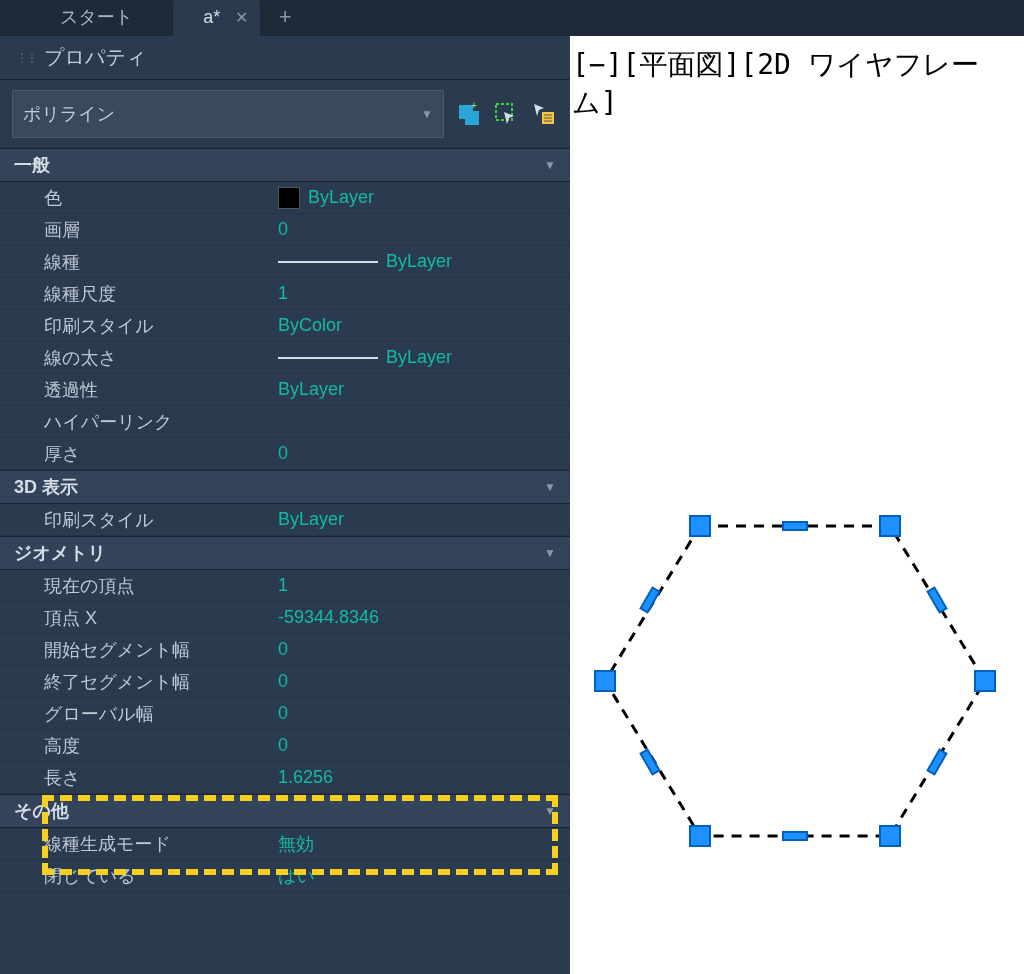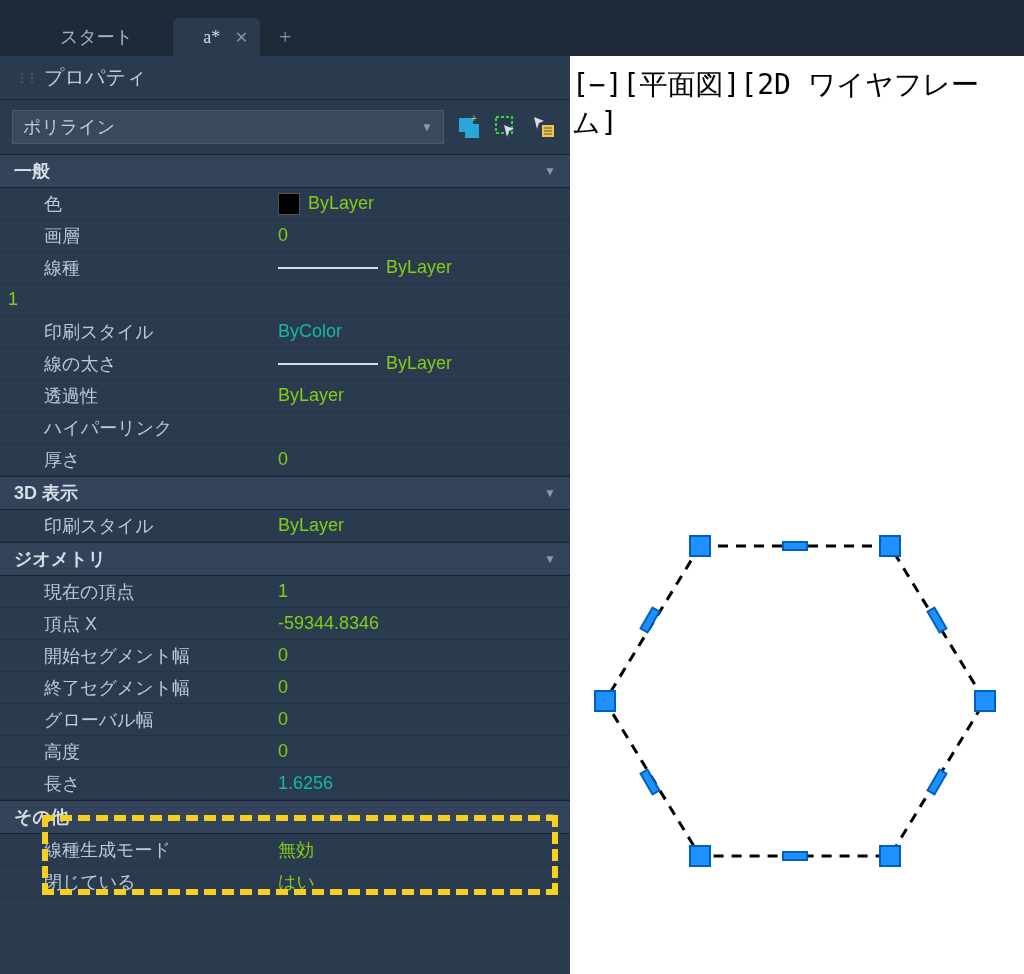--- a/index.html
+++ b/index.html
@@ -9,26 +9,25 @@
   color: #c5cdd6;
   width: 1024px;
   height: 974px;
   overflow: hidden;
   display: flex;
   flex-direction: column;
 }
 
 
 .tab-bar {
-  height: 56px;
+  height: 36px;
   background: #1e2a38;
   display: flex;
   align-items: flex-end;
   padding-left: 30px;
-  font-family: Liberation Serif, serif;
 }
 .tab {
   height: 38px;
   padding: 0 40px 0 30px;
   display: flex;
   align-items: center;
   font-size: 18px;
   color: #aab4bf;
   border-radius: 6px 6px 0 0;
   position: relative;
@@ -88,21 +87,21 @@
   color: #6b7885;
 }
 .selector-row {
   display: flex;
   align-items: center;
   padding: 10px 12px;
   gap: 10px;
 }
 .selector {
   flex: 1;
-  height: 34px;
+  height: 48px;
   background: #3a4a5e;
   border: 1px solid #4a5a6e;
   display: flex;
   align-items: center;
   padding: 0 10px;
   font-size: 18px;
   color: #c5cdd6;
   position: relative;
 }
 .selector .dd {
@@ -143,21 +142,21 @@
   font-size: 18px;
 }
 .prop-label {
   width: 270px;
   padding-left: 44px;
   color: #bfc9d4;
 }
 .prop-value {
   flex: 1;
   padding-left: 8px;
-  color: #84cc16;
+  color: #14b8a6;
   display: flex;
   align-items: center;
   gap: 8px;
 }
 .prop-value.dim { color: #14b8a6; }
 .color-swatch {
   width: 22px; height: 22px; background: #000; border: 1px solid #555;
 }
 .line-sample {
   width: 100px; height: 2px; background: #d5dde5;
@@ -261,20 +260,21 @@
       <div class="prop-value">0</div>
     </div>
     <div class="prop-row">
       <div class="prop-label">線種</div>
       <div class="prop-value">
         <span class="line-sample"></span>
         <span>ByLayer</span>
       </div>
     </div>
     <div class="prop-row">
+      <div class="prop-label">線種尺度</div>
       <div class="prop-value">1</div>
     </div>
     <div class="prop-row">
       <div class="prop-label">印刷スタイル</div>
       <div class="prop-value dim">ByColor</div>
     </div>
     <div class="prop-row">
       <div class="prop-label">線の太さ</div>
       <div class="prop-value">
         <span class="line-sample"></span>

